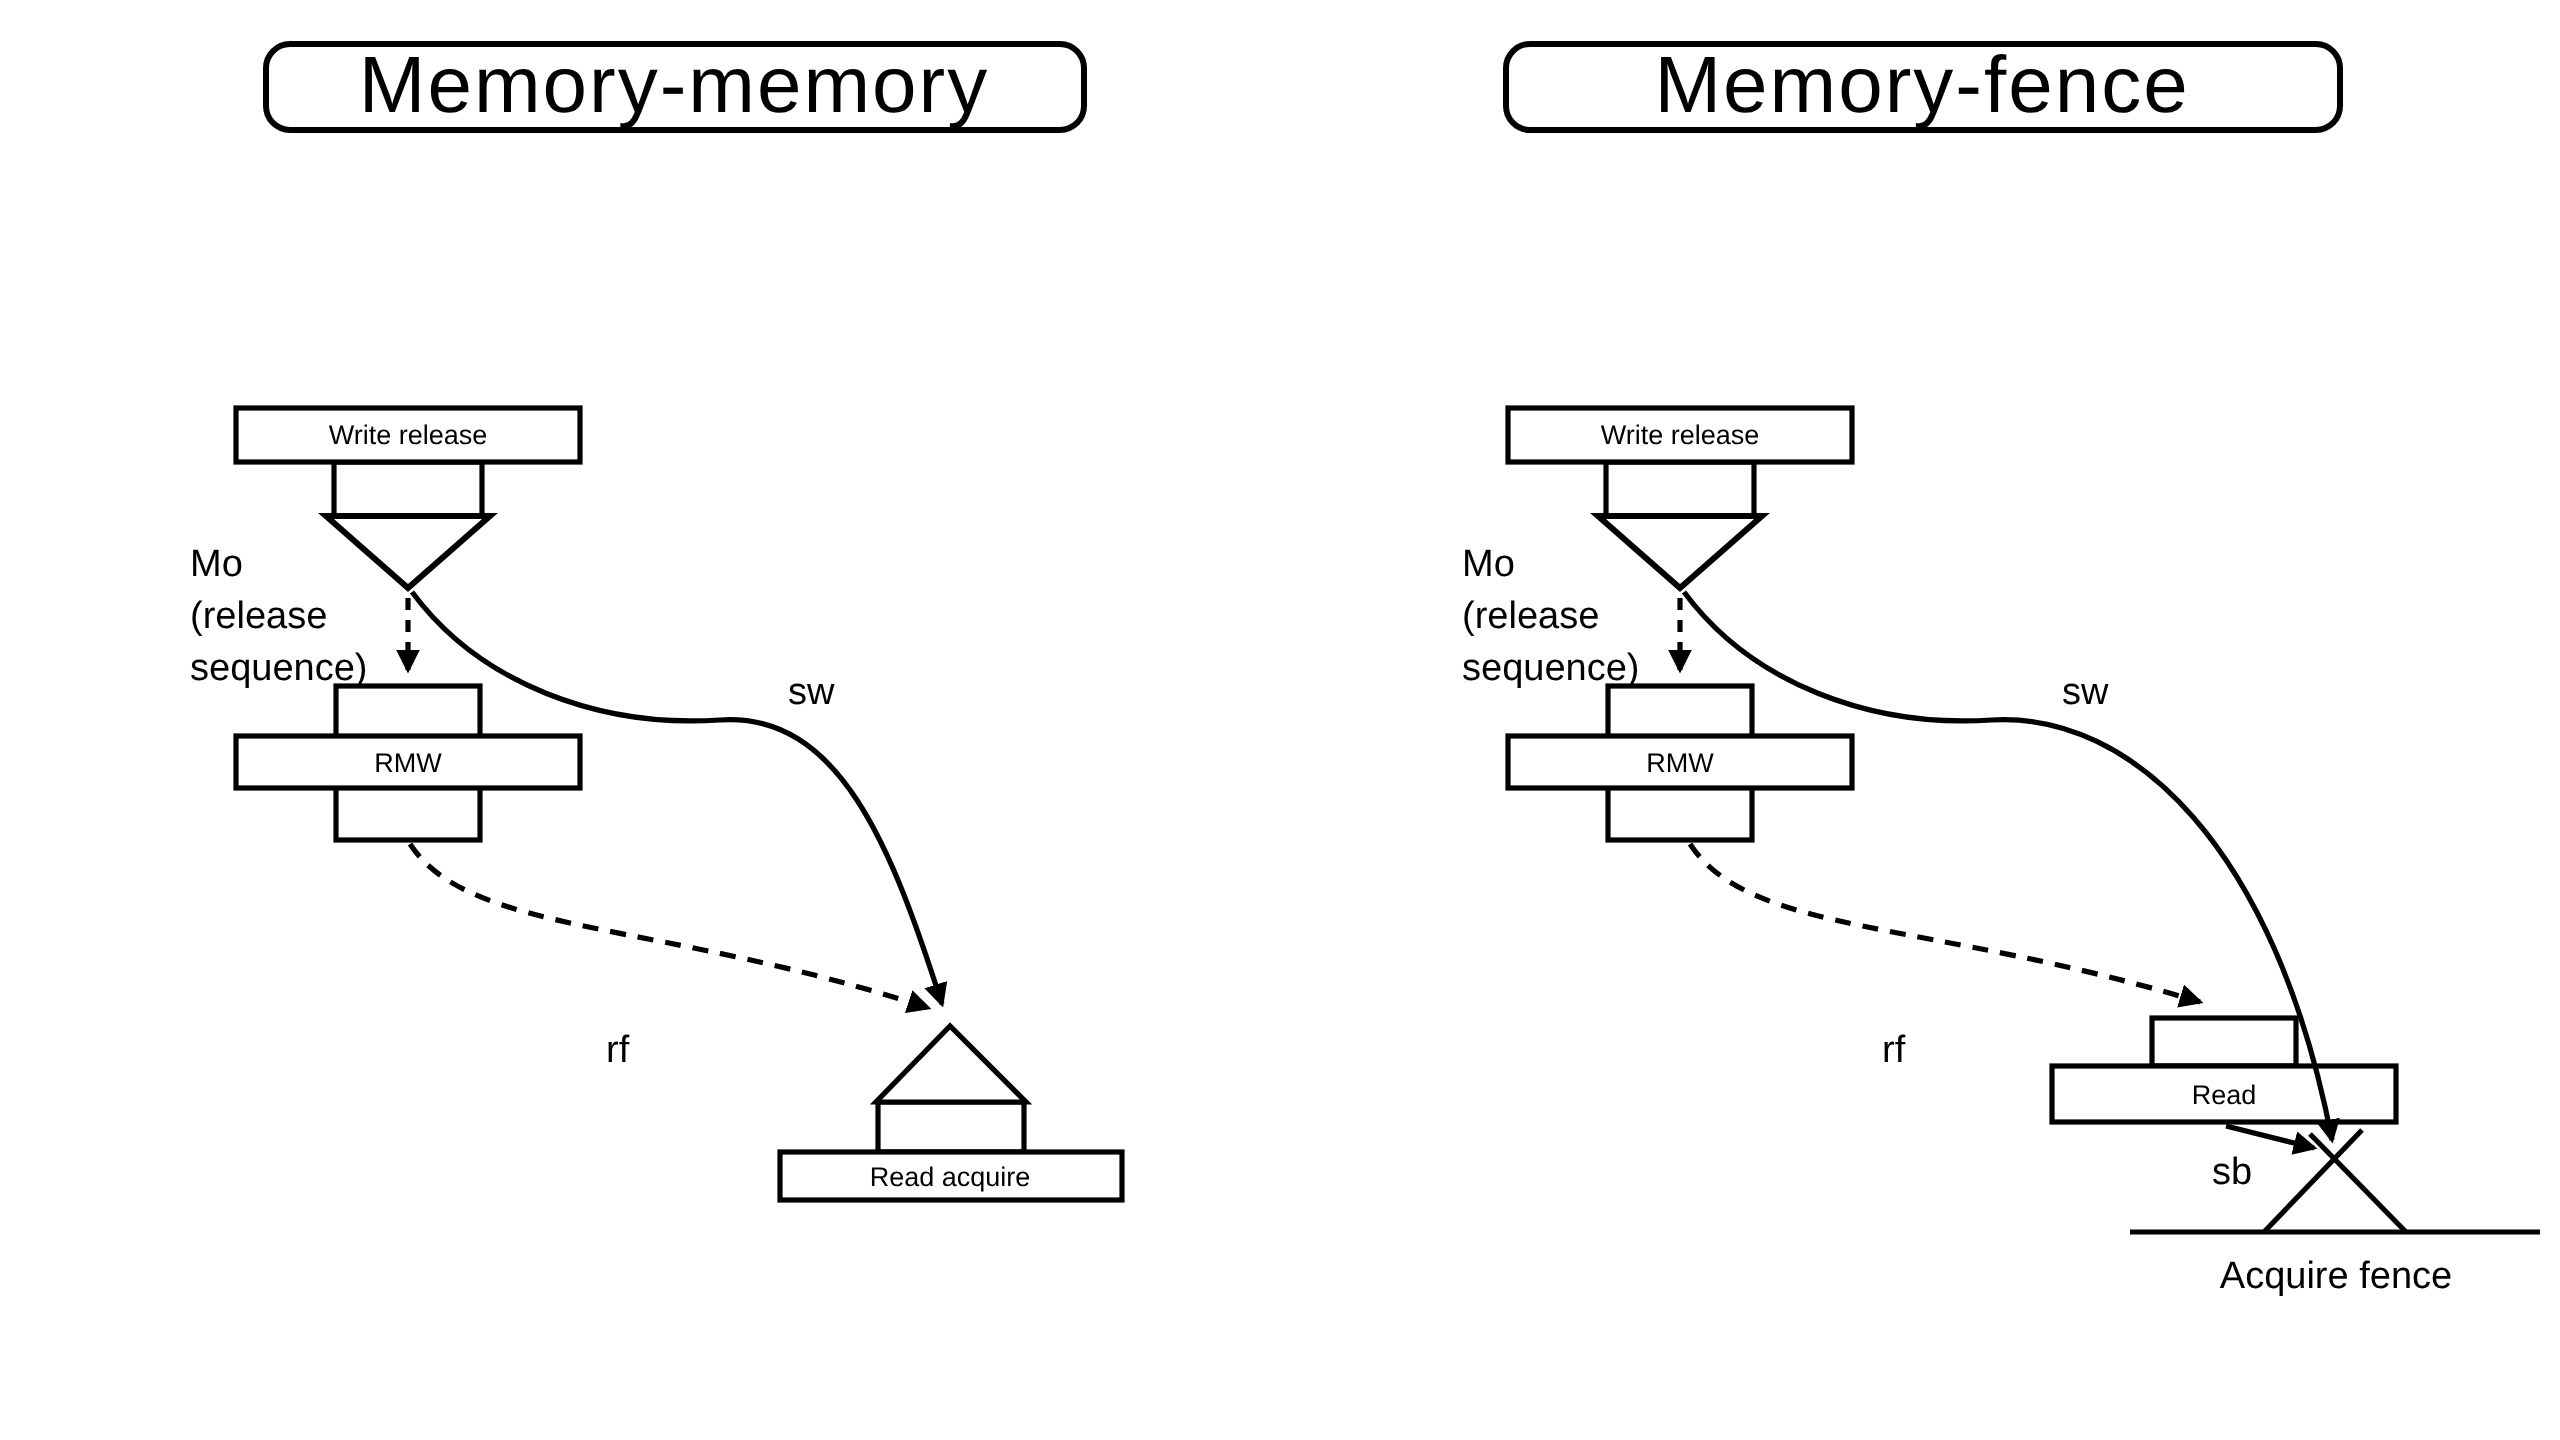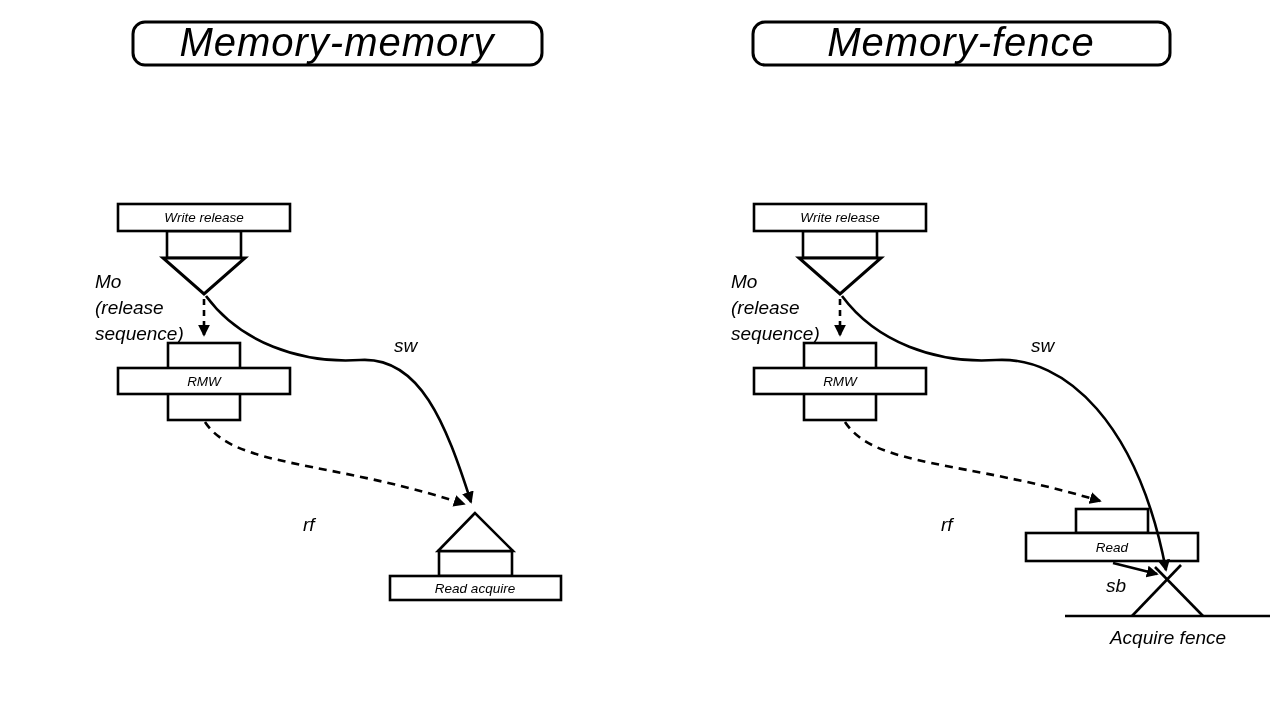--- a/index.html
+++ b/index.html
@@ -9,21 +9,20 @@
     width: 1280px;
     height: 720px;
     overflow: hidden;
     font-family: "Liberation Sans", "DejaVu Sans", sans-serif;
   }
   #slide {
     position: relative;
     width: 1280px;
     height: 720px;
     background: #ffffff;
-    font-style: italic;
   }
   svg { position: absolute; top: 0; left: 0; }
   text { fill: #000000; }
   .title-text { font-size: 40px; letter-spacing: 1px; }
   .box-text { font-size: 13.5px; }
   .edge-label { font-size: 19px; }
   .mo-label { font-size: 19px; }
   .shape { fill: #ffffff; stroke: #000000; stroke-width: 2.6px; }
   .thick { stroke-width: 3px; }
   .edge { fill: none; stroke: #000000; stroke-width: 2.6px; }

